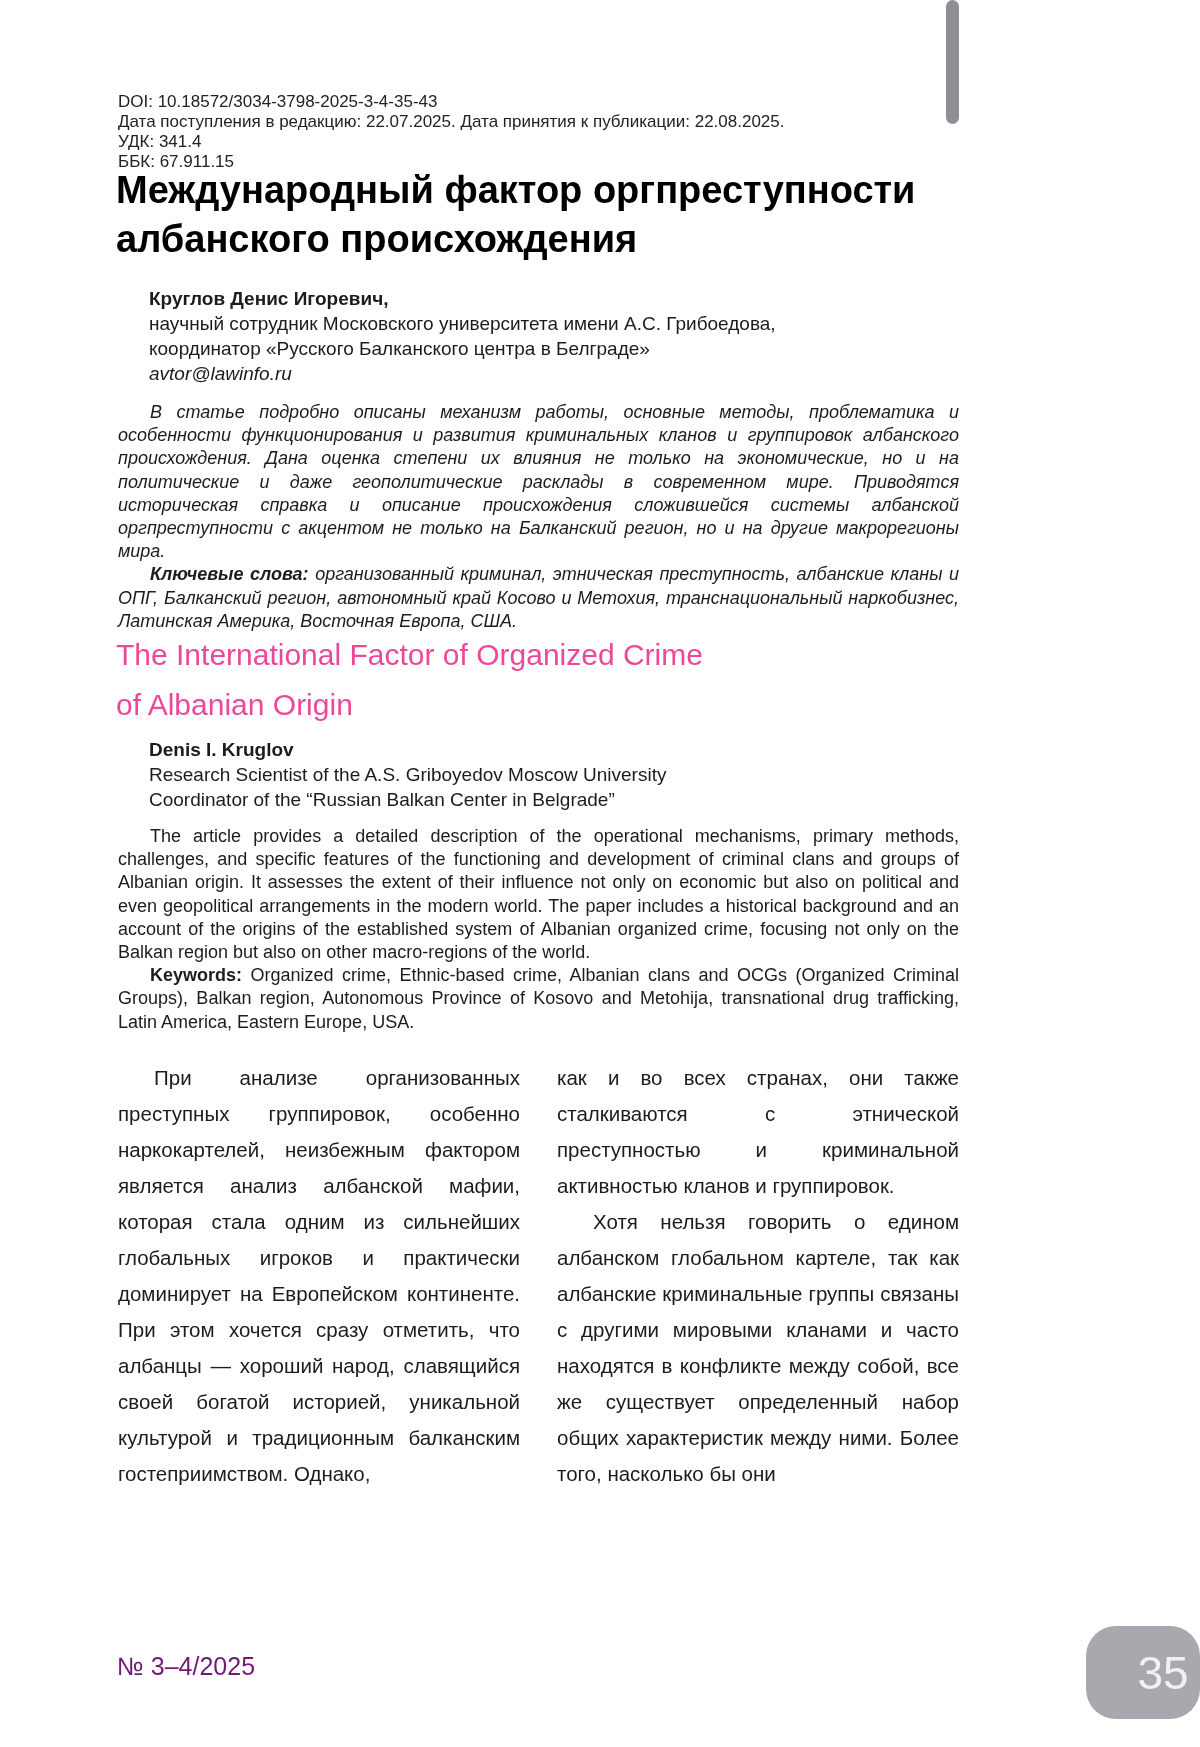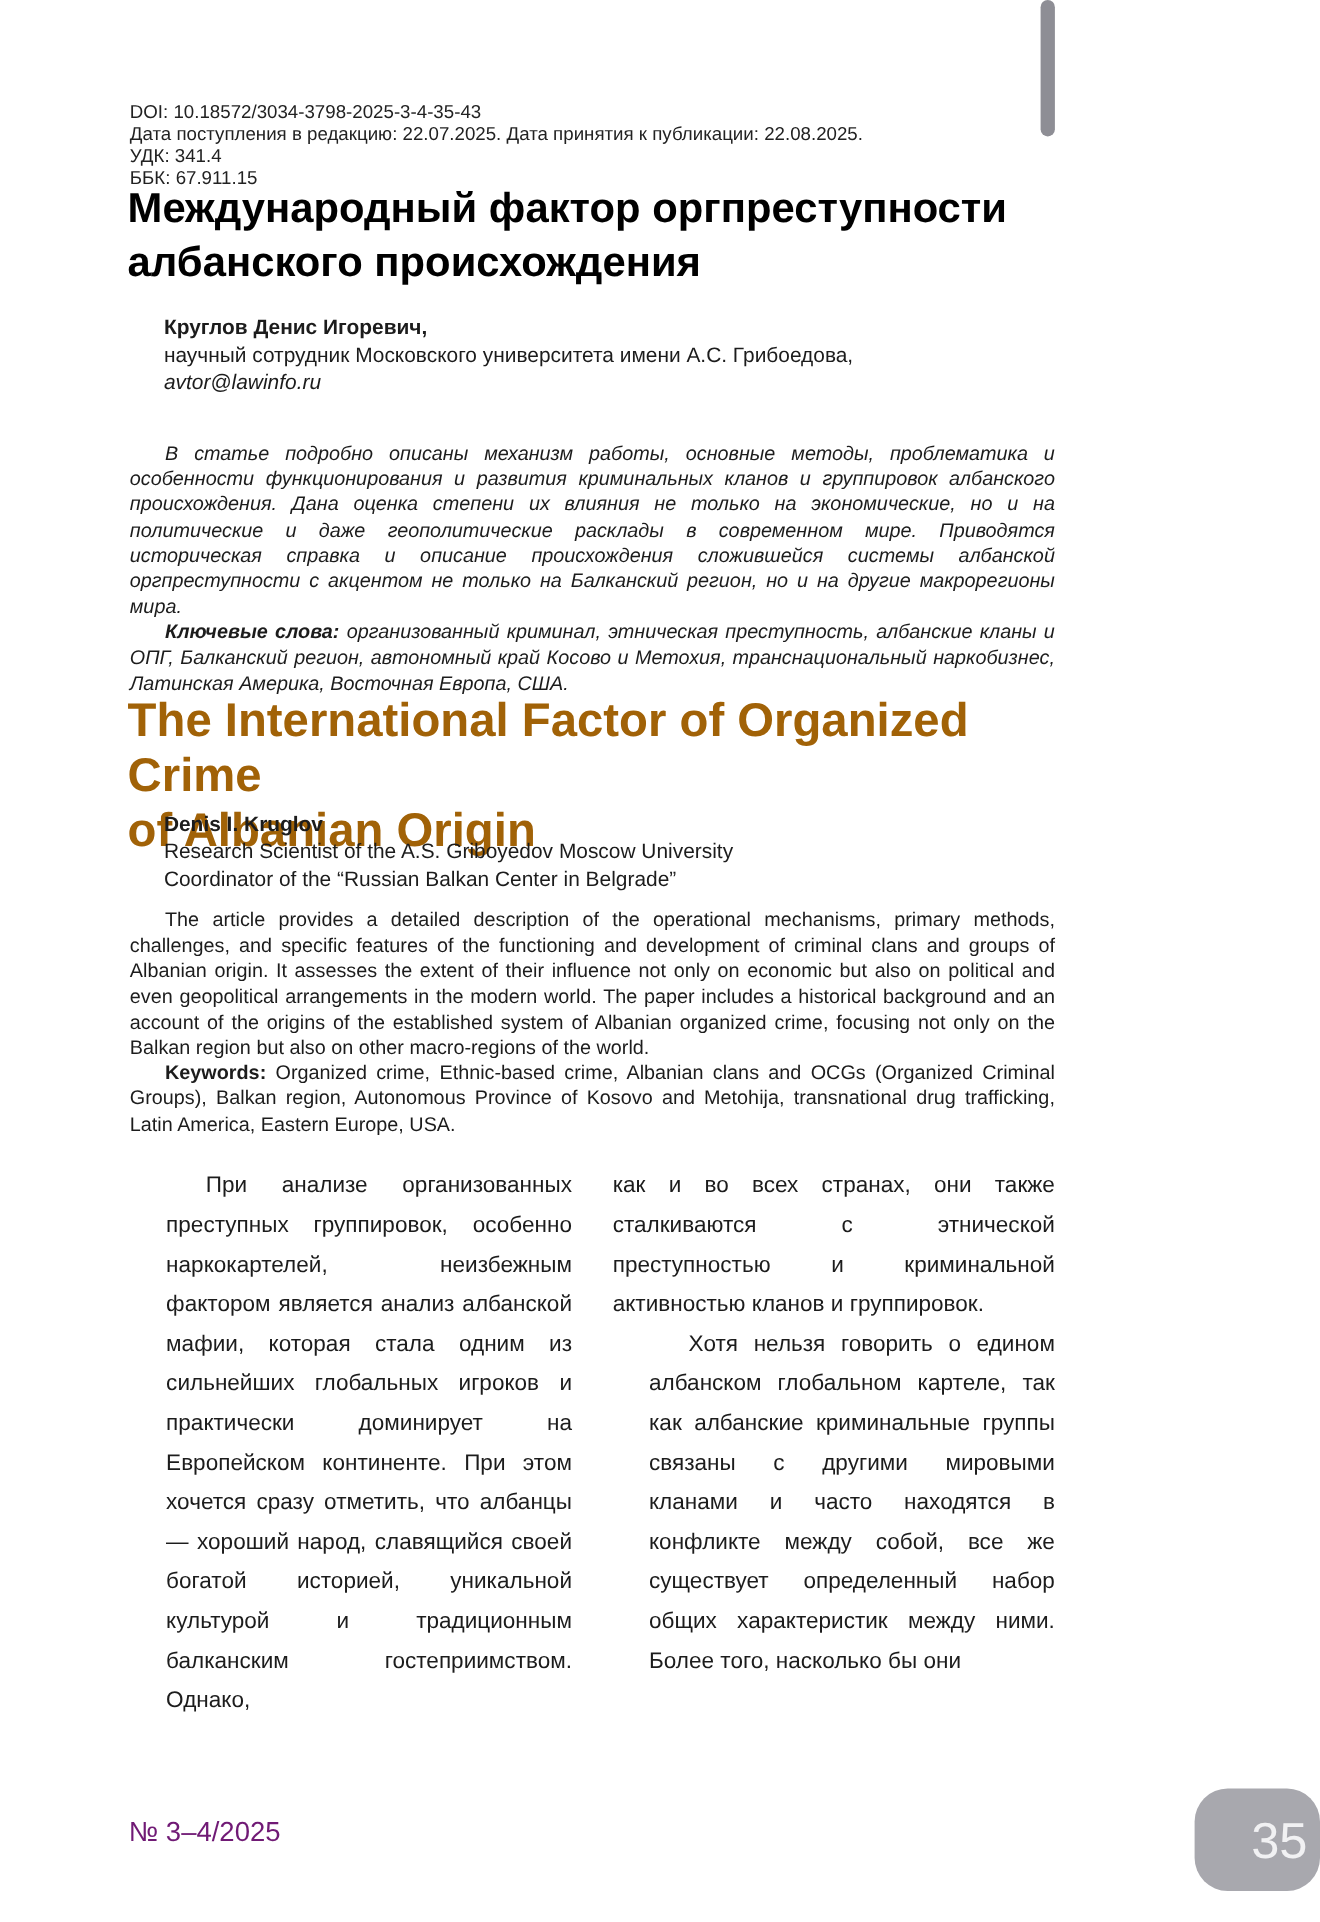--- a/index.html
+++ b/index.html
@@ -38,34 +38,34 @@
     font-size:18px; line-height:23.2px;
     text-align:justify;
     hyphens:auto; -webkit-hyphens:auto;
     color:#1c1c1c;
   }
   .abstract-ru { top:401px;font-style:italic; }
   .abstract-en { top:825px; }
   .para { text-indent:32px; }
   .title-en {
     position:absolute; top:630px; left:116px; width:820px;
-    font-size:43px; line-height:50px; font-weight:700; color:#a16207;
+    font-size:30px; line-height:50px; font-weight:400; color:#ec4899;
   }
   .columns {
     position:absolute; top:1060px; left:118px; width:841px;
     display:flex; gap:37px;
   }
   .col {
     width:402px;
     font-size:20.5px; line-height:36px;
     text-align:justify;
     hyphens:auto; -webkit-hyphens:auto;
     color:#1c1c1c;
   }
-  .col .para { text-indent:36px;margin-left:33px; }
+  .col .para { text-indent:36px; }
   .footer-issue {
     position:absolute; top:1652px; left:117px;
     font-size:25px; color:#701a75;
   }
   .page-box {
     position:absolute; left:1086px; top:1626px;
     width:114px; height:93px;
     background:#a8a8ae;
     display:flex; align-items:center; justify-content:center;
     font-size:46px; color:#f1f1f3;padding-left:40px;
@@ -83,20 +83,21 @@
     <div>Дата поступления в редакцию: 22.07.2025. Дата принятия к публикации: 22.08.2025.</div>
     <div>УДК: 341.4</div>
     <div>ББК: 67.911.15</div>
   </div>
 
   <h1 class="title-ru"><span>Международный фактор оргпреступности</span><br><span>албанского происхождения</span></h1>
 
   <div class="author-block author-ru">
     <div class="author-name">Круглов Денис Игоревич,</div>
     <div>научный сотрудник Московского университета имени А.С. Грибоедова,</div>
+    <div>координатор «Русского Балканского центра в Белграде»</div>
     <div class="email">avtor@lawinfo.ru</div>
   </div>
 
   <div class="abstract-block abstract-ru">
     <p class="para" lang="ru">В статье подробно описаны механизм работы, основные методы, проблематика и особенности функционирования и развития криминальных кланов и группировок албанского происхождения. Дана оценка степени их влияния не только на экономические, но и на политические и даже геополитические расклады в современном мире. Приводятся историческая справка и описание происхождения сложившейся системы албанской оргпреступности с акцентом не только на Балканский регион, но и на другие макрорегионы мира.</p>
     <p class="para" lang="ru"><b>Ключевые слова:</b> <span>организованный криминал, этническая преступность, албанские кланы и ОПГ, Балканский регион, автономный край Косово и Метохия, транснациональный наркобизнес, Латинская Америка, Восточная Европа, США.</span></p>
   </div>
 
   <h2 class="title-en" lang="en"><span>The International Factor of Organized Crime</span><br><span>of Albanian Origin</span></h2>
 

